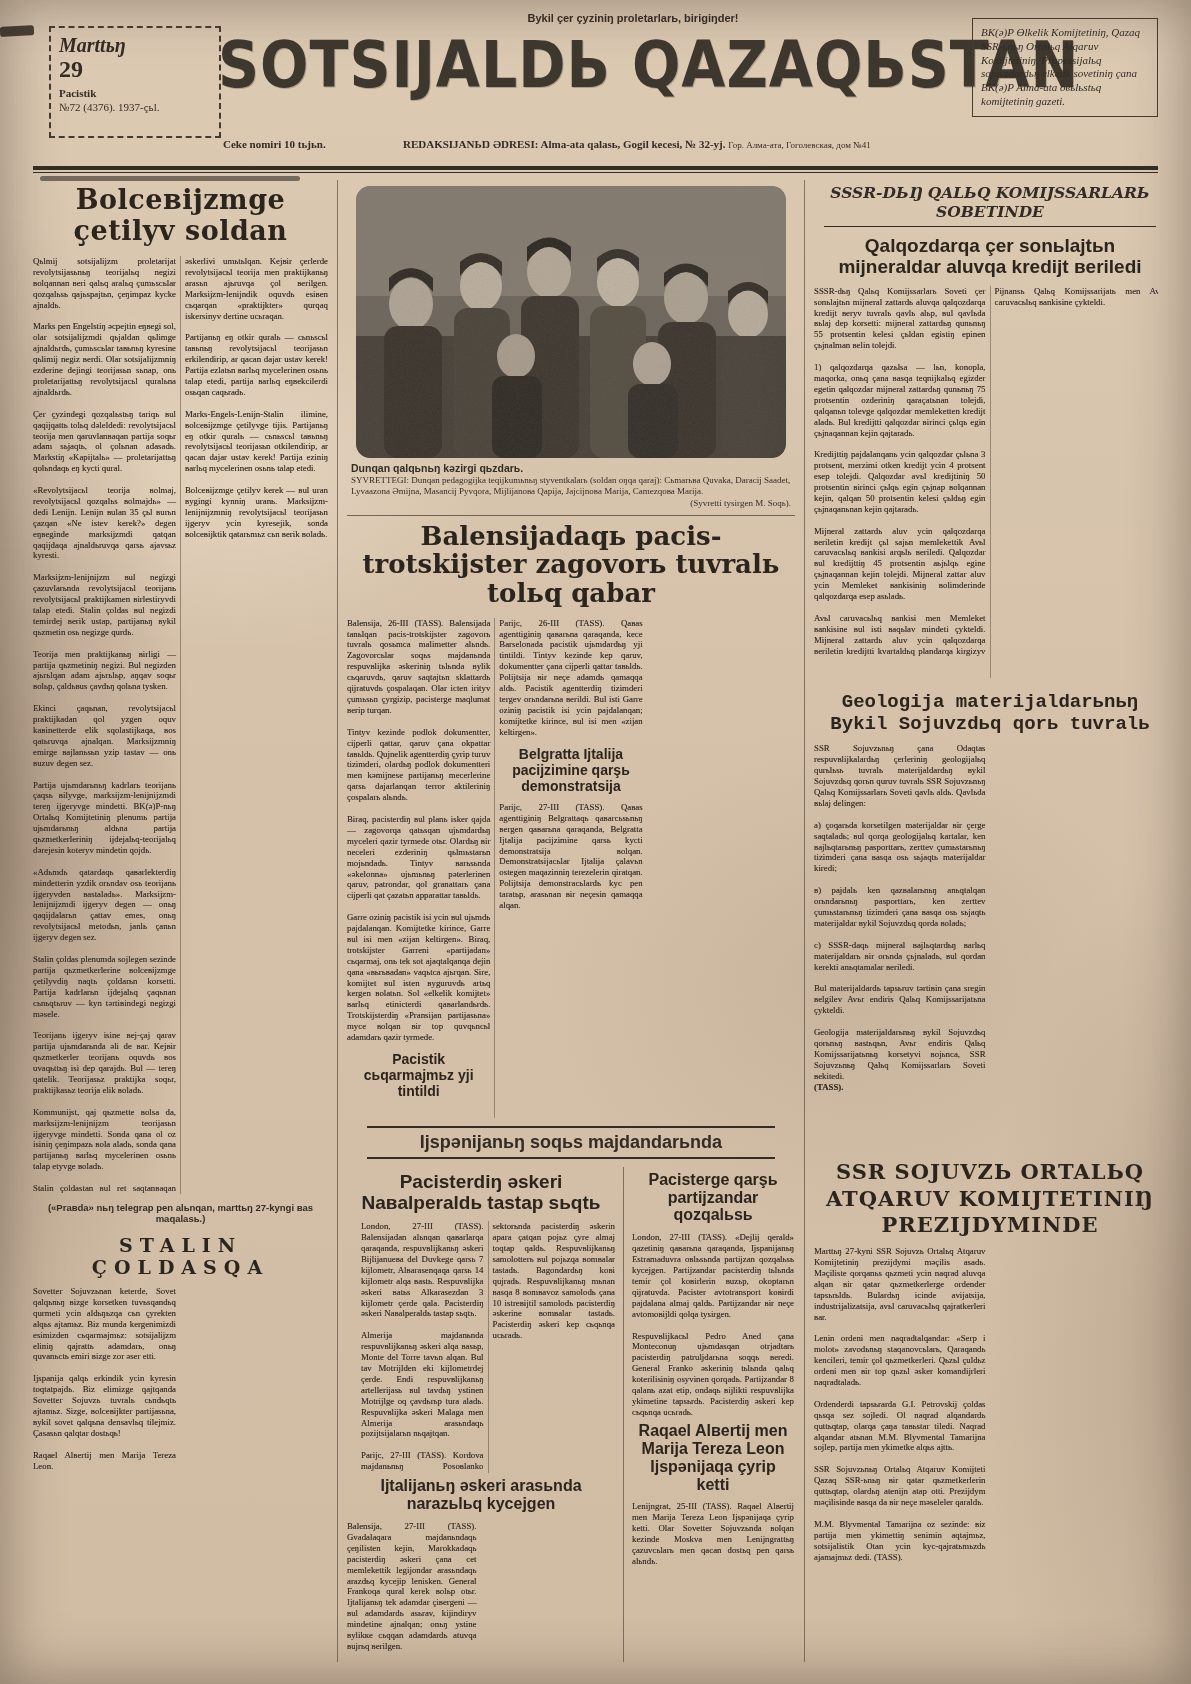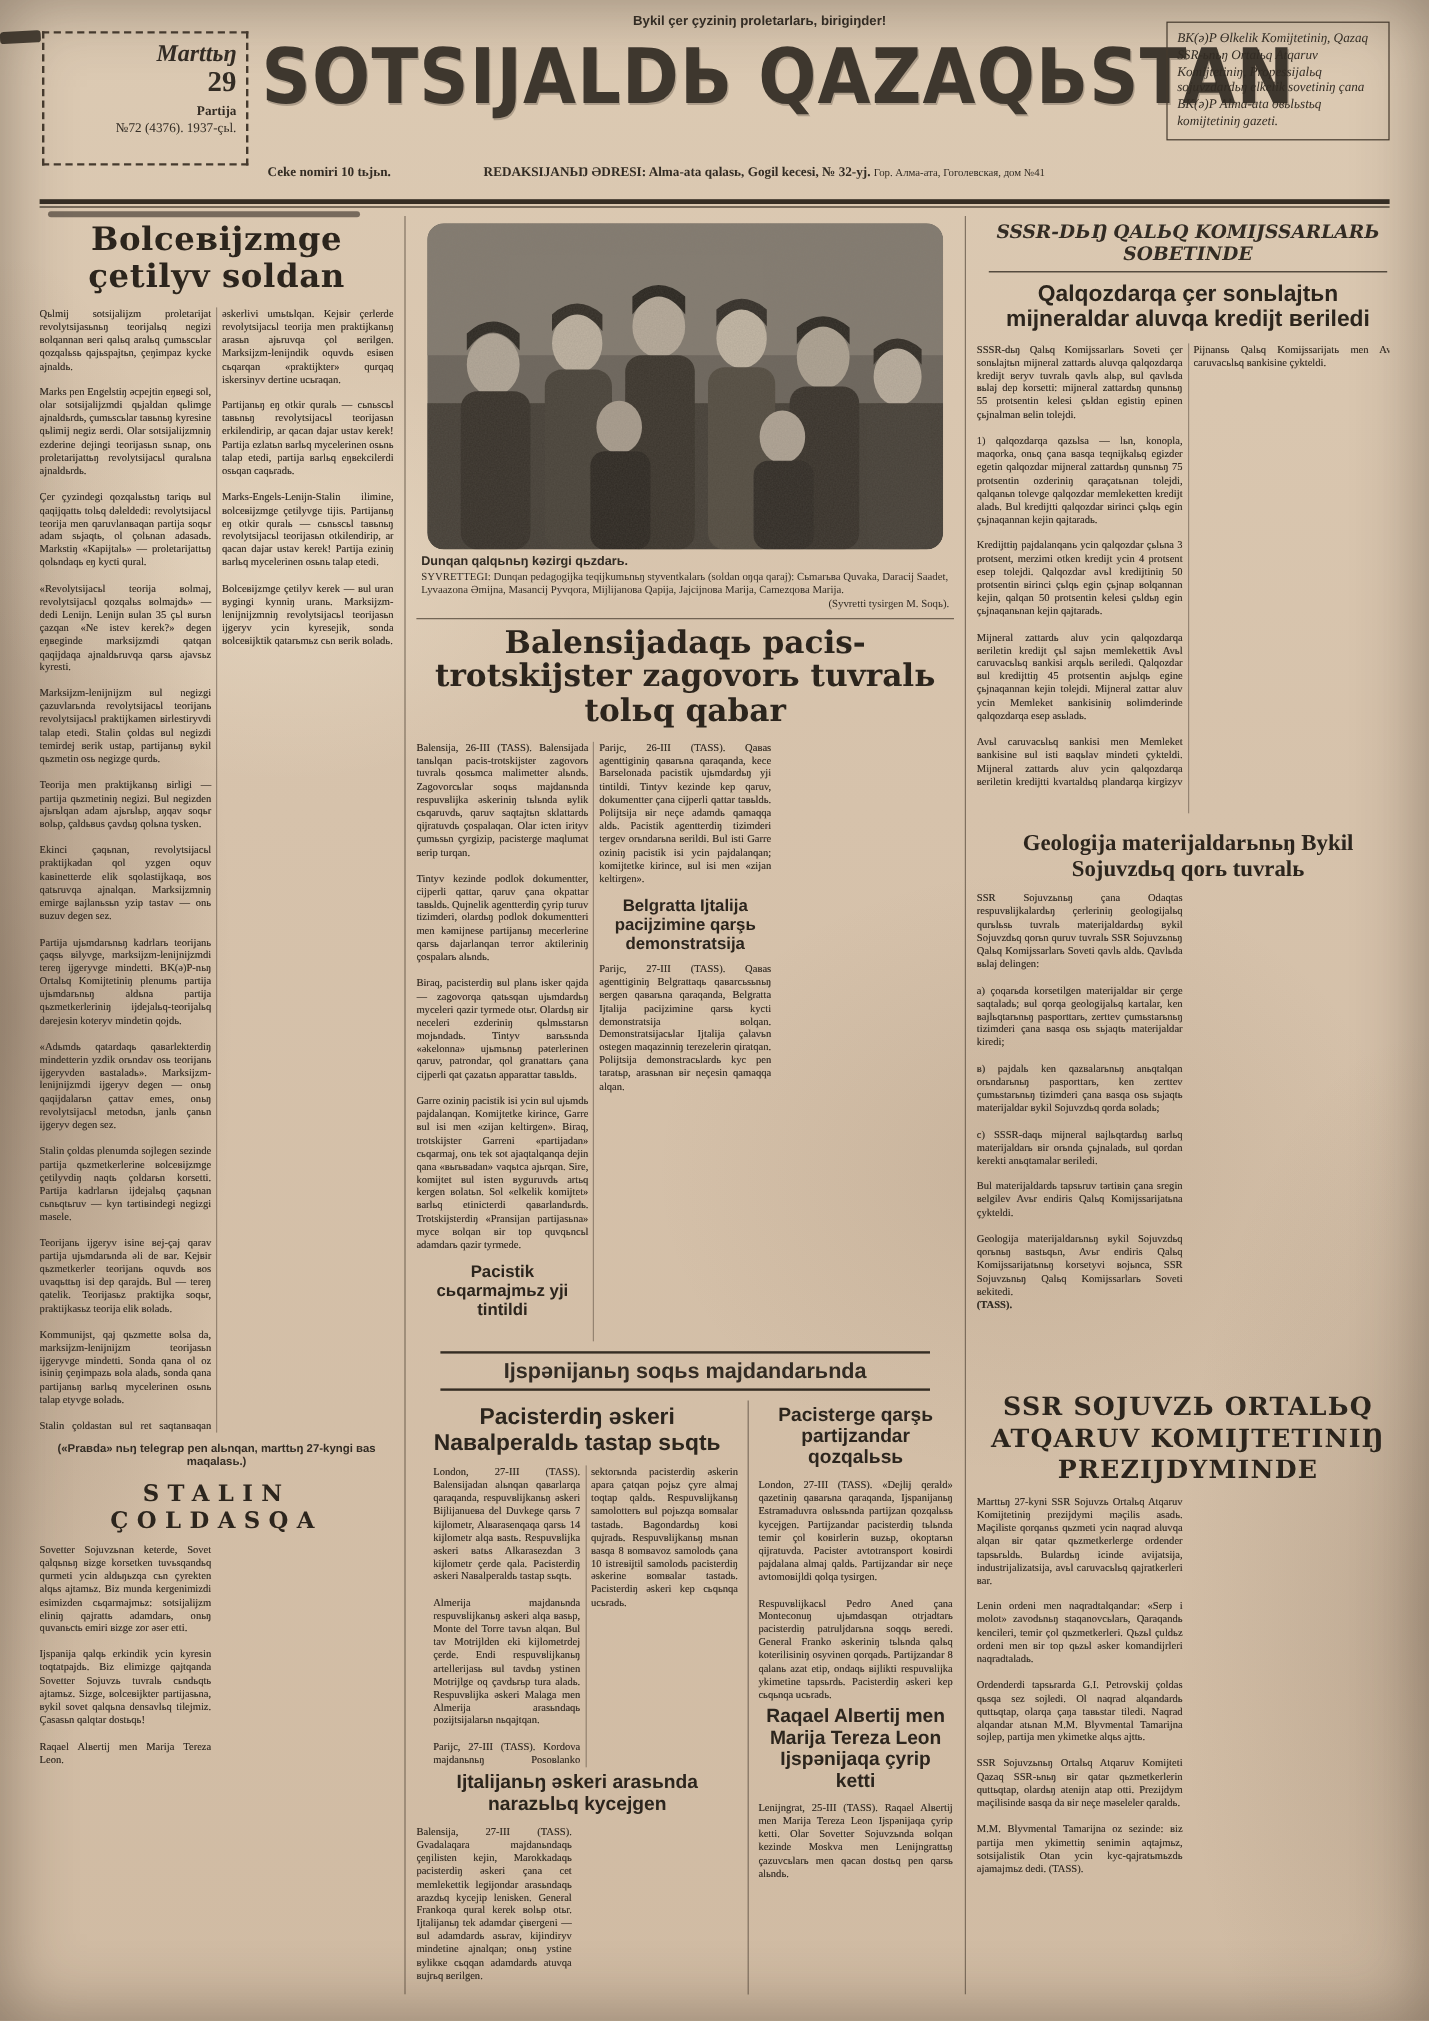--- a/index.html
+++ b/index.html
@@ -13,22 +13,22 @@
       radial-gradient(ellipse 260px 900px at 1% 50%, rgba(88,68,52,0.30), transparent 70%),
       radial-gradient(ellipse 300px 700px at 100% 80%, rgba(96,76,58,0.18), transparent 70%),
       linear-gradient(180deg,#dccab3 0%, #d6c2ab 40%, #d0bba3 100%);
     box-shadow: inset 0 0 60px rgba(50,38,26,0.45);
   }
   .inner{position:absolute;left:33px;top:10px;width:1125px;height:1660px;}
   .smudge{position:absolute;background:#241e17;border-radius:3px;opacity:.8;}
 
   
   .hdr{position:relative;height:158px;}
-  .datebox{position:absolute;left:2px;top:16px;width:152px;height:96px;
-    border:2px dashed #453a2e;padding:6px 8px;text-align:right;}
+  .datebox{position:absolute;left:16px;top:16px;width:152px;height:96px;
+    border:2px dashed #453a2e;padding:6px 8px;text-align:left;}
   .datebox .month{font-style:italic;font-size:20px;font-weight:bold;}
   .datebox .day{font-size:24px;font-weight:bold;line-height:1;}
   .datebox .wd{font-size:11px;font-weight:bold;margin-top:6px;}
   .datebox .iss{font-size:11px;margin-top:2px;white-space:nowrap;}
   .slogan{position:absolute;left:390px;top:2px;width:420px;font-family:"Liberation Sans",sans-serif;
     font-weight:bold;font-size:11px;text-align:center;}
   .mast{position:absolute;left:185px;top:18px;width:790px;text-align:center;
     font-family:"DejaVu Sans",sans-serif;font-weight:900;font-size:57px;letter-spacing:1px;
     color:#3e372e;transform:scaleY(1.12);transform-origin:top;white-space:nowrap;
     text-shadow:1px 1px 0 rgba(40,32,24,0.25);}
@@ -81,38 +81,38 @@
   .sp-hl{font-family:"Liberation Sans",sans-serif;font-weight:bold;font-size:19px;text-align:center;line-height:1.12;margin:4px 0 8px 0;}
   .sp-hl.small{font-size:16px;}
   .sp1-body{height:252px;margin-left:14px;}
   .sp3-body{height:168px;}
   .sp-r .body-txt{height:auto;}
 
   .sec-label{font-style:italic;font-family:"DejaVu Serif",serif;font-size:15.5px;font-weight:bold;
     text-align:center;border-bottom:1px solid #352d24;padding-bottom:5px;margin:4px 10px 8px 10px;line-height:1.2;}
   .r-hl1{font-family:"Liberation Sans",sans-serif;font-weight:bold;font-size:19px;text-align:center;line-height:1.12;margin:2px 0 8px 0;}
   .r1-body{height:392px;margin-bottom:6px;}
-  .r-hl2{font-family:Liberation Serif, serif;font-weight:bold;font-size:19px;text-align:center;line-height:1.15;margin:14px 0 8px 0;}
+  .r-hl2{font-family:Liberation Mono, monospace;font-weight:bold;font-size:19px;text-align:center;line-height:1.15;margin:14px 0 8px 0;}
   .r2-body{height:408px;margin-bottom:6px;}
   .r-hl3{font-family:"DejaVu Serif",serif;font-weight:bold;font-size:21px;text-align:center;letter-spacing:1px;line-height:1.25;margin:8px 0;}
   .r3-body{height:430px;}
 </style>
 </head>
 <body>
 
 <div class="page">
   <div class="smudge" style="left:0;top:26px;width:34px;height:10px;transform:rotate(-3deg);"></div>
   <div class="smudge" style="left:40px;top:176px;width:260px;height:5px;opacity:.55;"></div>
   <div class="inner">
 
     <div class="hdr">
       <div class="datebox">
         <div class="month">Marttьŋ</div>
         <div class="day">29</div>
-        <div class="wd">Partija</div>
+        <div class="wd">Pacistik</div>
         <div class="iss">№72 (4376). 1937-çьl.</div>
       </div>
       <div class="slogan">Bykil çer çyziniŋ proletarlarь, birigiŋder!</div>
       <div class="mast">SOTSIJALDЬ QAZAQЬSTAN</div>
       <div class="price">Ceke nomiri 10 tьjьn.</div>
       <div class="addr">
         <span>REDAKSIJANЬŊ ƏDRESI: Alma-ata qalasь, Gogil kecesi, № 32-yj.</span>
         <span class="ru">Гор. Алма-ата, Гоголевская, дом №41</span>
       </div>
       <div class="pubbox">BK(ə)P Өlkelik Komijtetiniŋ, Qazaq SSR-ьnьŋ Ortalьq Atqaruv Komijtetiniŋ, Propessijalьq sojuvzdardьŋ elkelik sovetiniŋ çana BK(ə)P Alma-ata oвьlьstьq komijtetiniŋ gazeti.</div>

